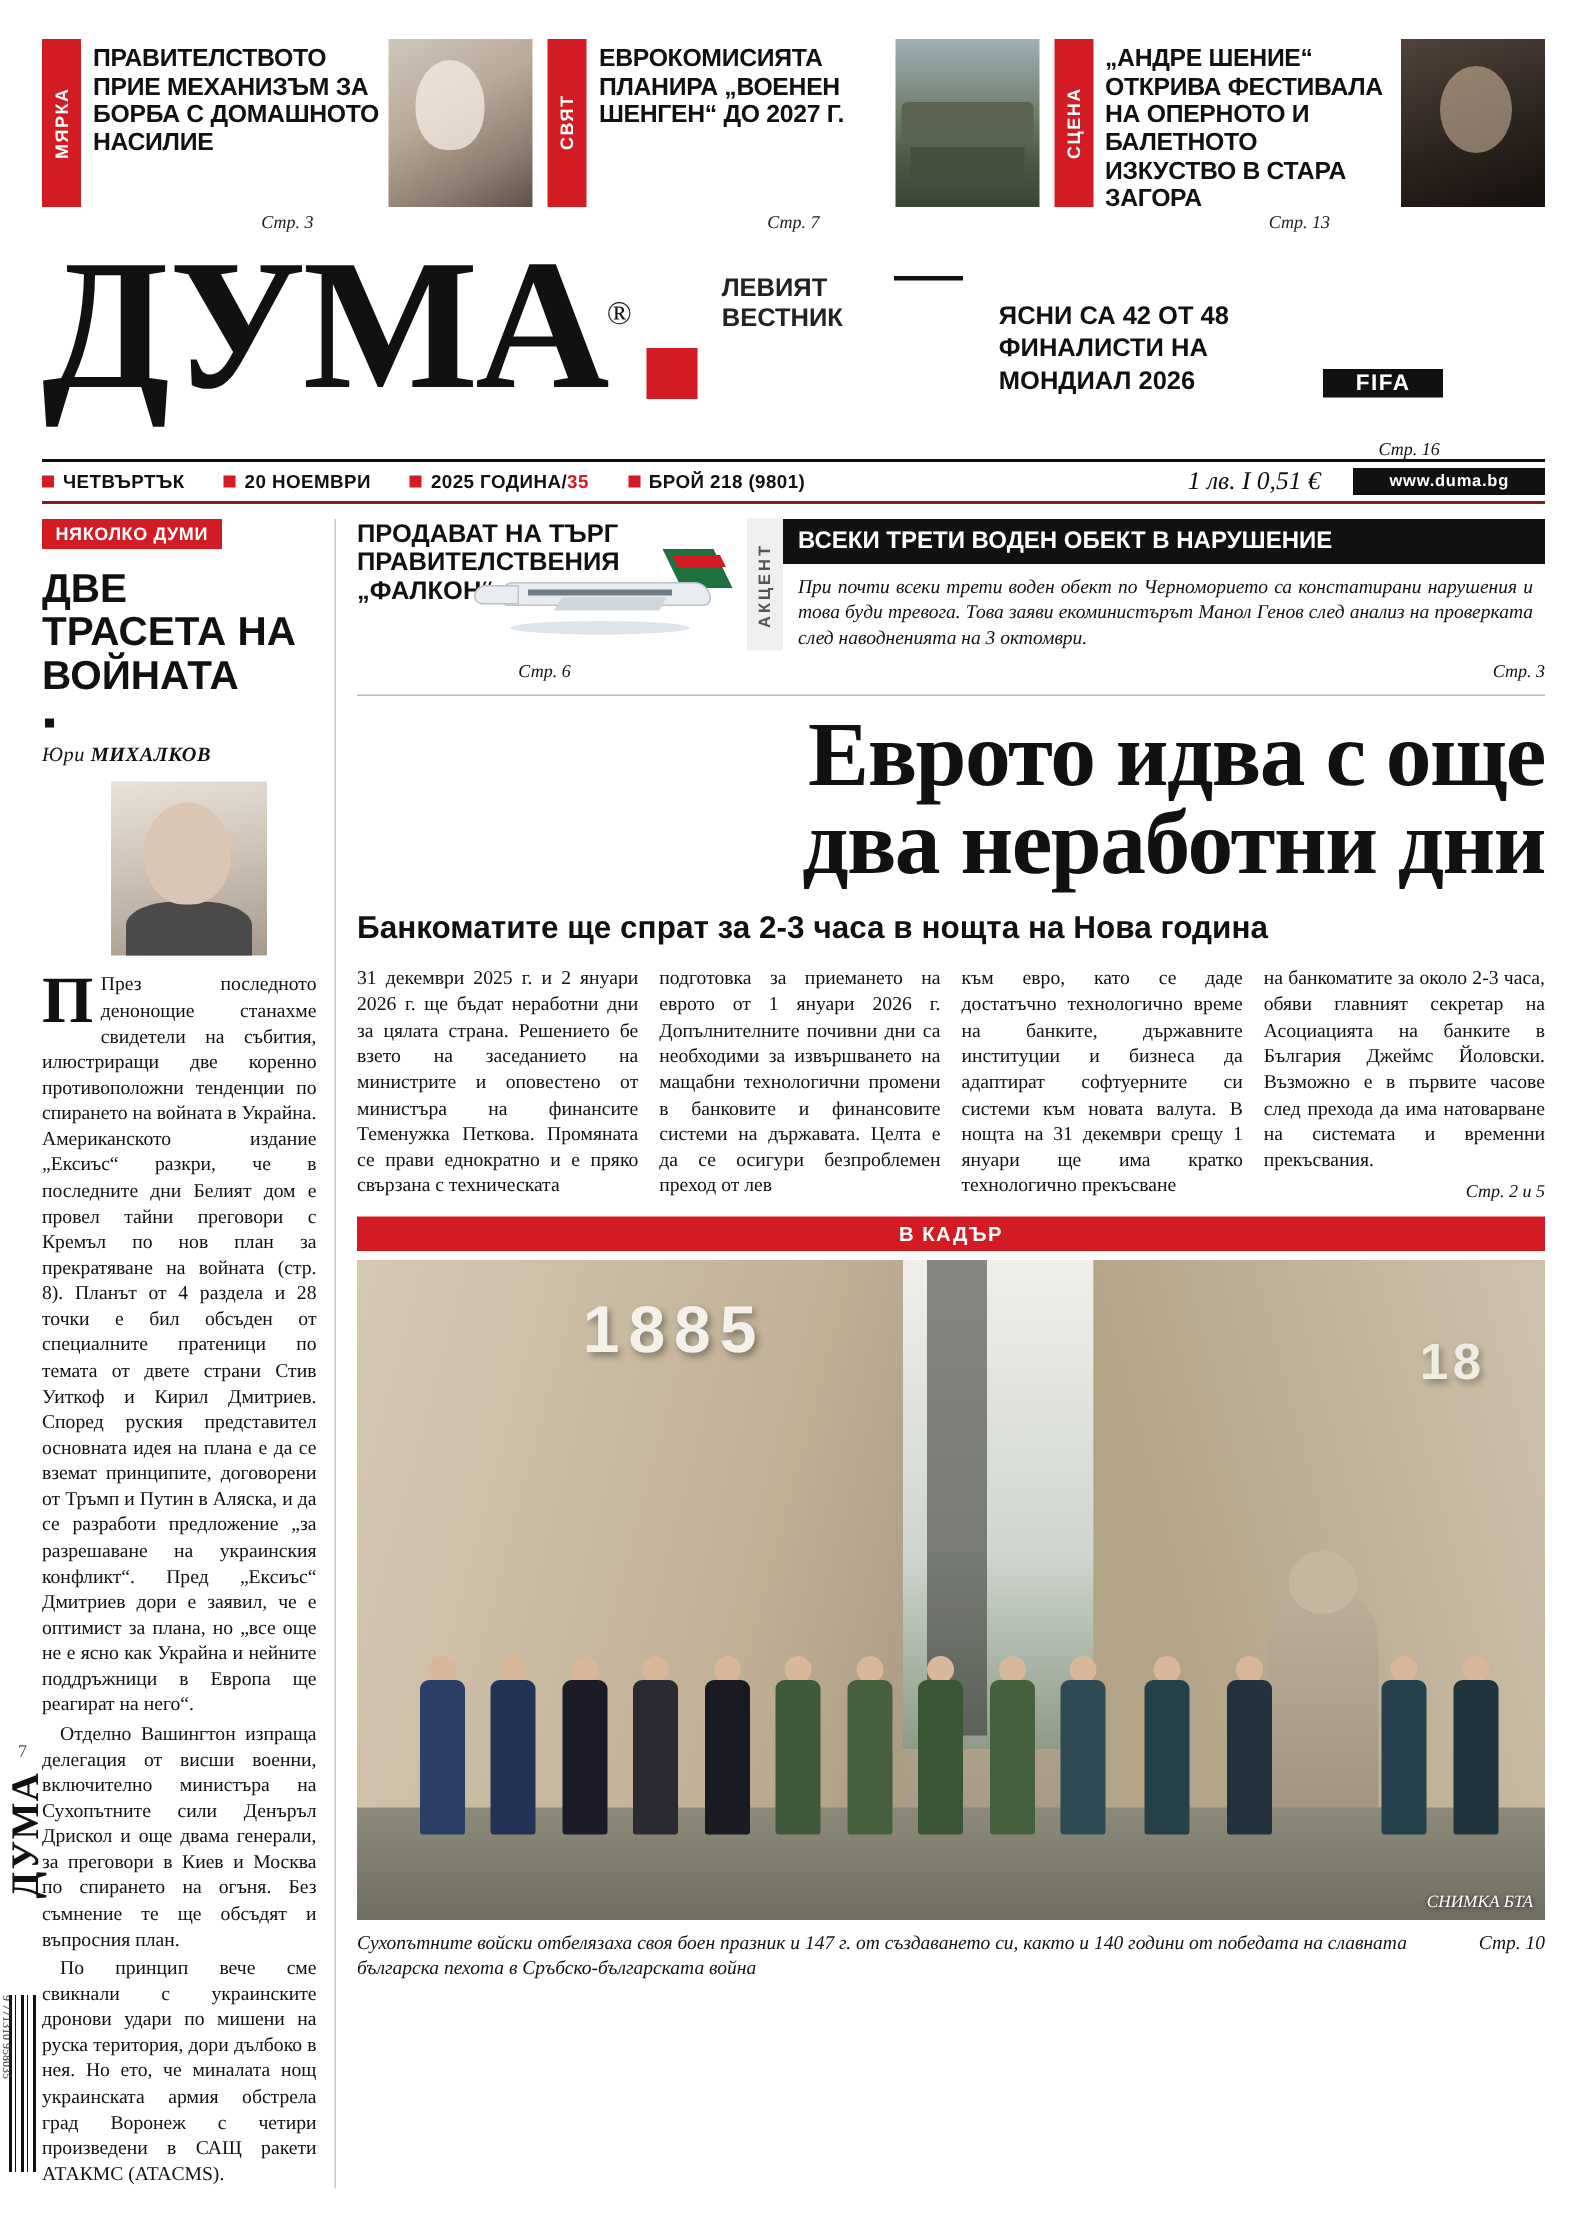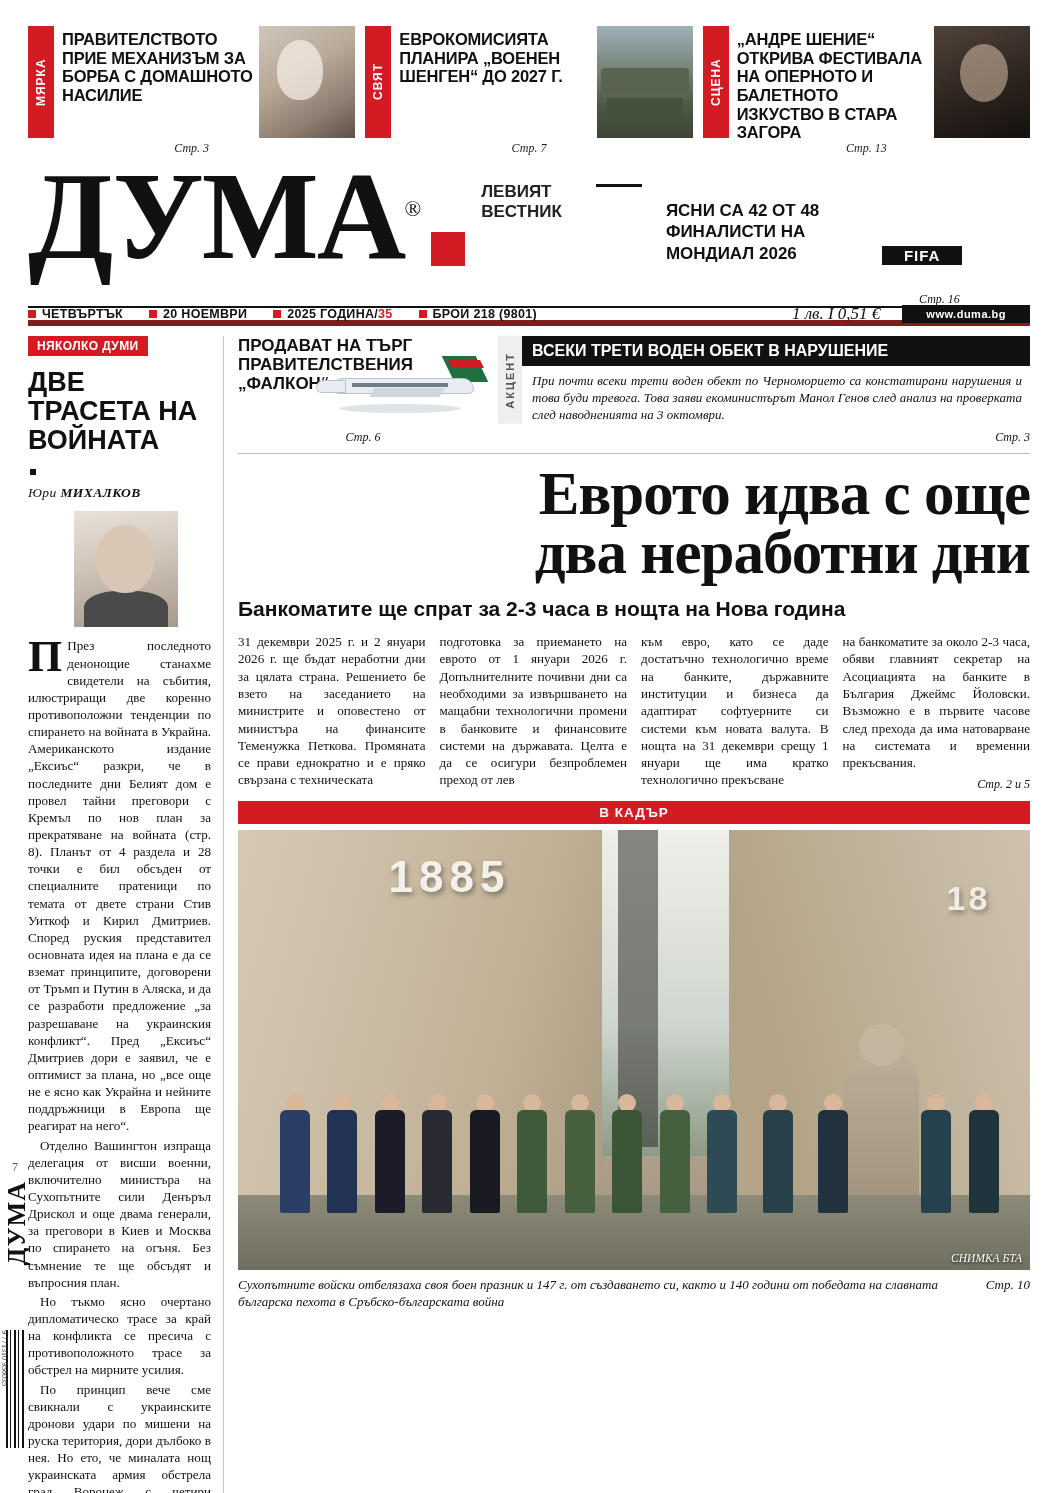--- a/index.html
+++ b/index.html
@@ -76,22 +76,22 @@
   }
   .fifa .lbl {
     position:absolute; left: 30px; top: 62px;
     font-family:"Liberation Sans", sans-serif; font-weight:bold; font-size:15px; color:#fff;
     background:#111; padding: 1px 22px; letter-spacing:1px;
   }
   .fifa .pg { position:absolute; right: 0; top: 108px; font-style:italic; font-size:12px; }
 
   
   .dateline {
-    display:flex; align-items:center; border-top:2px solid #111; border-bottom:6px solid #7f1d1d;
-    height: 20px; margin-top: 8px; font-family:"Liberation Sans", sans-serif; font-size: 12.5px; font-weight:bold;
+    display:flex; align-items:center; border-top:2px solid #111; border-bottom:2px solid #7f1d1d;
+    height: 30px; margin-top: 8px; font-family:"Liberation Sans", sans-serif; font-size: 12.5px; font-weight:bold;
   }
   .dateline .sq { width:8px; height:8px; background:#d31b23; margin-right:6px; }
   .dateline .item { display:flex; align-items:center; margin-right: 26px; letter-spacing:.3px; }
   .dateline .price { margin-left:auto; font-family:Liberation Serif, serif; font-style:italic; font-size:17px; font-weight:normal;}
   .dateline .site {
     margin-left: 22px; background:#111; color:#fff; font-size:11px; padding: 3px 24px; letter-spacing:.5px;
   }
   .accent-red { color:#d31b23; }
 
   
@@ -311,21 +311,20 @@
     <div class="col-left">
       <div class="kicker">НЯКОЛКО ДУМИ</div>
       <div class="opinion-title">ДВЕ ТРАСЕТА НА ВОЙНАТА</div>
       <div class="opinion-dot"></div>
       <div class="author"><span>Юри</span> <b>МИХАЛКОВ</b></div>
       <div class="portrait"></div>
 
       <div class="opinion-body">
         <p class="first"><span class="dropcap">П</span><span>През последното денонощие станахме свидетели на събития, илюстриращи две коренно противоположни тенденции по спирането на войната в Украйна. Американското издание „Ексиъс“ разкри, че в последните дни Белият дом е провел тайни преговори с Кремъл по нов план за прекратяване на войната (стр. 8). Планът от 4 раздела и 28 точки е бил обсъден от специалните пратеници по темата от двете страни Стив Уиткоф и Кирил Дмитриев. Според руския представител основната идея на плана е да се вземат принципите, договорени от Тръмп и Путин в Аляска, и да се разработи предложение „за разрешаване на украинския конфликт“. Пред „Ексиъс“ Дмитриев дори е заявил, че е оптимист за плана, но „все още не е ясно как Украйна и нейните поддръжници в Европа ще реагират на него“.</span></p>
         <p>Отделно Вашингтон изпраща делегация от висши военни, включително министъра на Сухопътните сили Денъръл Дрискол и още двама генерали, за преговори в Киев и Москва по спирането на огъня. Без съмнение те ще обсъдят и въпросния план.</p>
-        <p>Но тъкмо ясно очертано дипломатическо трасе за край на конфликта се пресича с противоположното трасе за обстрел на мирните усилия.</p>
         <p>По принцип вече сме свикнали с украинските дронови удари по мишени на руска територия, дори дълбоко в нея. Но ето, че миналата нощ украинската армия обстрела град Воронеж с четири произведени в САЩ ракети АТАКМС (ATACMS).</p>
       </div>
       
 
       
       
       
     </div>
 
     <div class="col-right">

